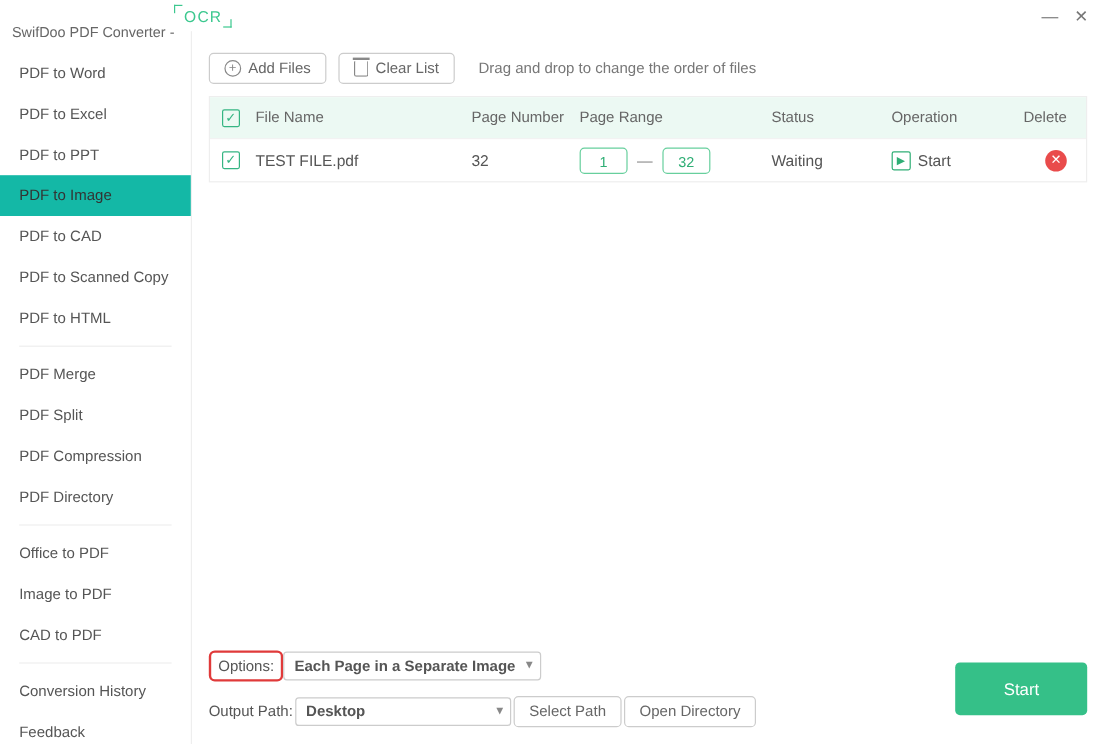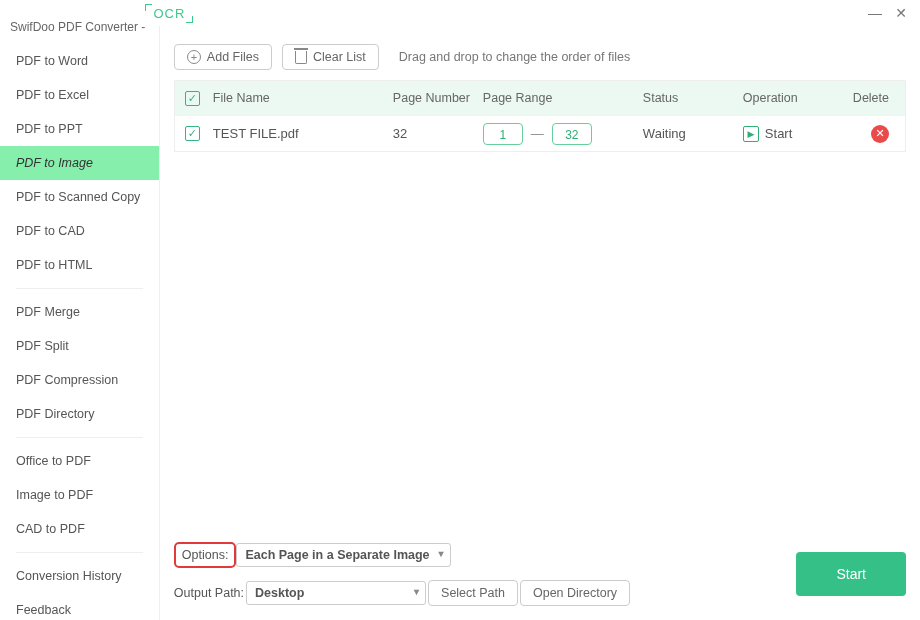--- a/index.html
+++ b/index.html
@@ -11,21 +11,21 @@
 .titlebar .ocr::before, .titlebar .ocr::after { content:""; position:absolute; width:6px; height:6px; border:1.5px solid #3cc88f; }
 .titlebar .ocr::before { left:-4px; top:-2px; border-right:none; border-bottom:none; }
 .titlebar .ocr::after { right:-4px; bottom:-2px; border-left:none; border-top:none; }
 .titlebar .spacer { flex:1; }
 .titlebar .winbtn { width:18px; text-align:center; color:#777; font-size:14px; margin-left:8px; cursor:pointer; }
 
 .app { display:flex; height: calc(620px - 26px); }
 
 .sidebar { width: 160px; border-right: 1px solid #eee; padding-top: 18px; }
 .sidebar .item { padding: 10px 16px; font-size: 12.5px; color:#555; cursor:pointer; }
-.sidebar .item.active { background:#86efac; color:#333;font-style:italic; }
+.sidebar .item.active { background:#14b8a6; color:#333; }
 .sidebar .sep { border-top:1px solid #eee; margin: 6px 16px; }
 
 .main { flex:1; display:flex; flex-direction:column; padding: 18px 14px 14px 14px; }
 
 .toolbar { display:flex; align-items:center; gap:10px; margin-bottom:10px; }
 .btn { display:inline-flex; align-items:center; gap:6px; border:1px solid #ccc; border-radius:4px; padding:5px 12px; font-size:12.5px; color:#666; background:#fff; cursor:pointer; }
 .toolbar .hint { font-size:12.5px; color:#777; margin-left:10px; }
 
 .table { border:1px solid #eee; }
 .thead { display:flex; align-items:center; background:#ecf9f3; height:34px; padding:0 10px; font-size:12.5px; color:#666; }
@@ -70,22 +70,22 @@
   <span class="winbtn">✕</span>
 </div>
 
 <div class="app">
   <div class="sidebar">
     <div id="sb-g1">
         <div class="item">PDF to Word</div>
         <div class="item">PDF to Excel</div>
         <div class="item">PDF to PPT</div>
         <div class="item active">PDF to Image</div>
+        <div class="item">PDF to CAD</div>
         <div class="item">PDF to Scanned Copy</div>
-        <div class="item">PDF to CAD</div>
         <div class="item">PDF to HTML</div>
       </div>
     <div class="sep"></div>
     <div id="sb-g2">
         <div class="item">PDF Merge</div>
         <div class="item">PDF Split</div>
         <div class="item">PDF Compression</div>
         <div class="item">PDF Directory</div>
       </div>
     <div class="sep"></div>

